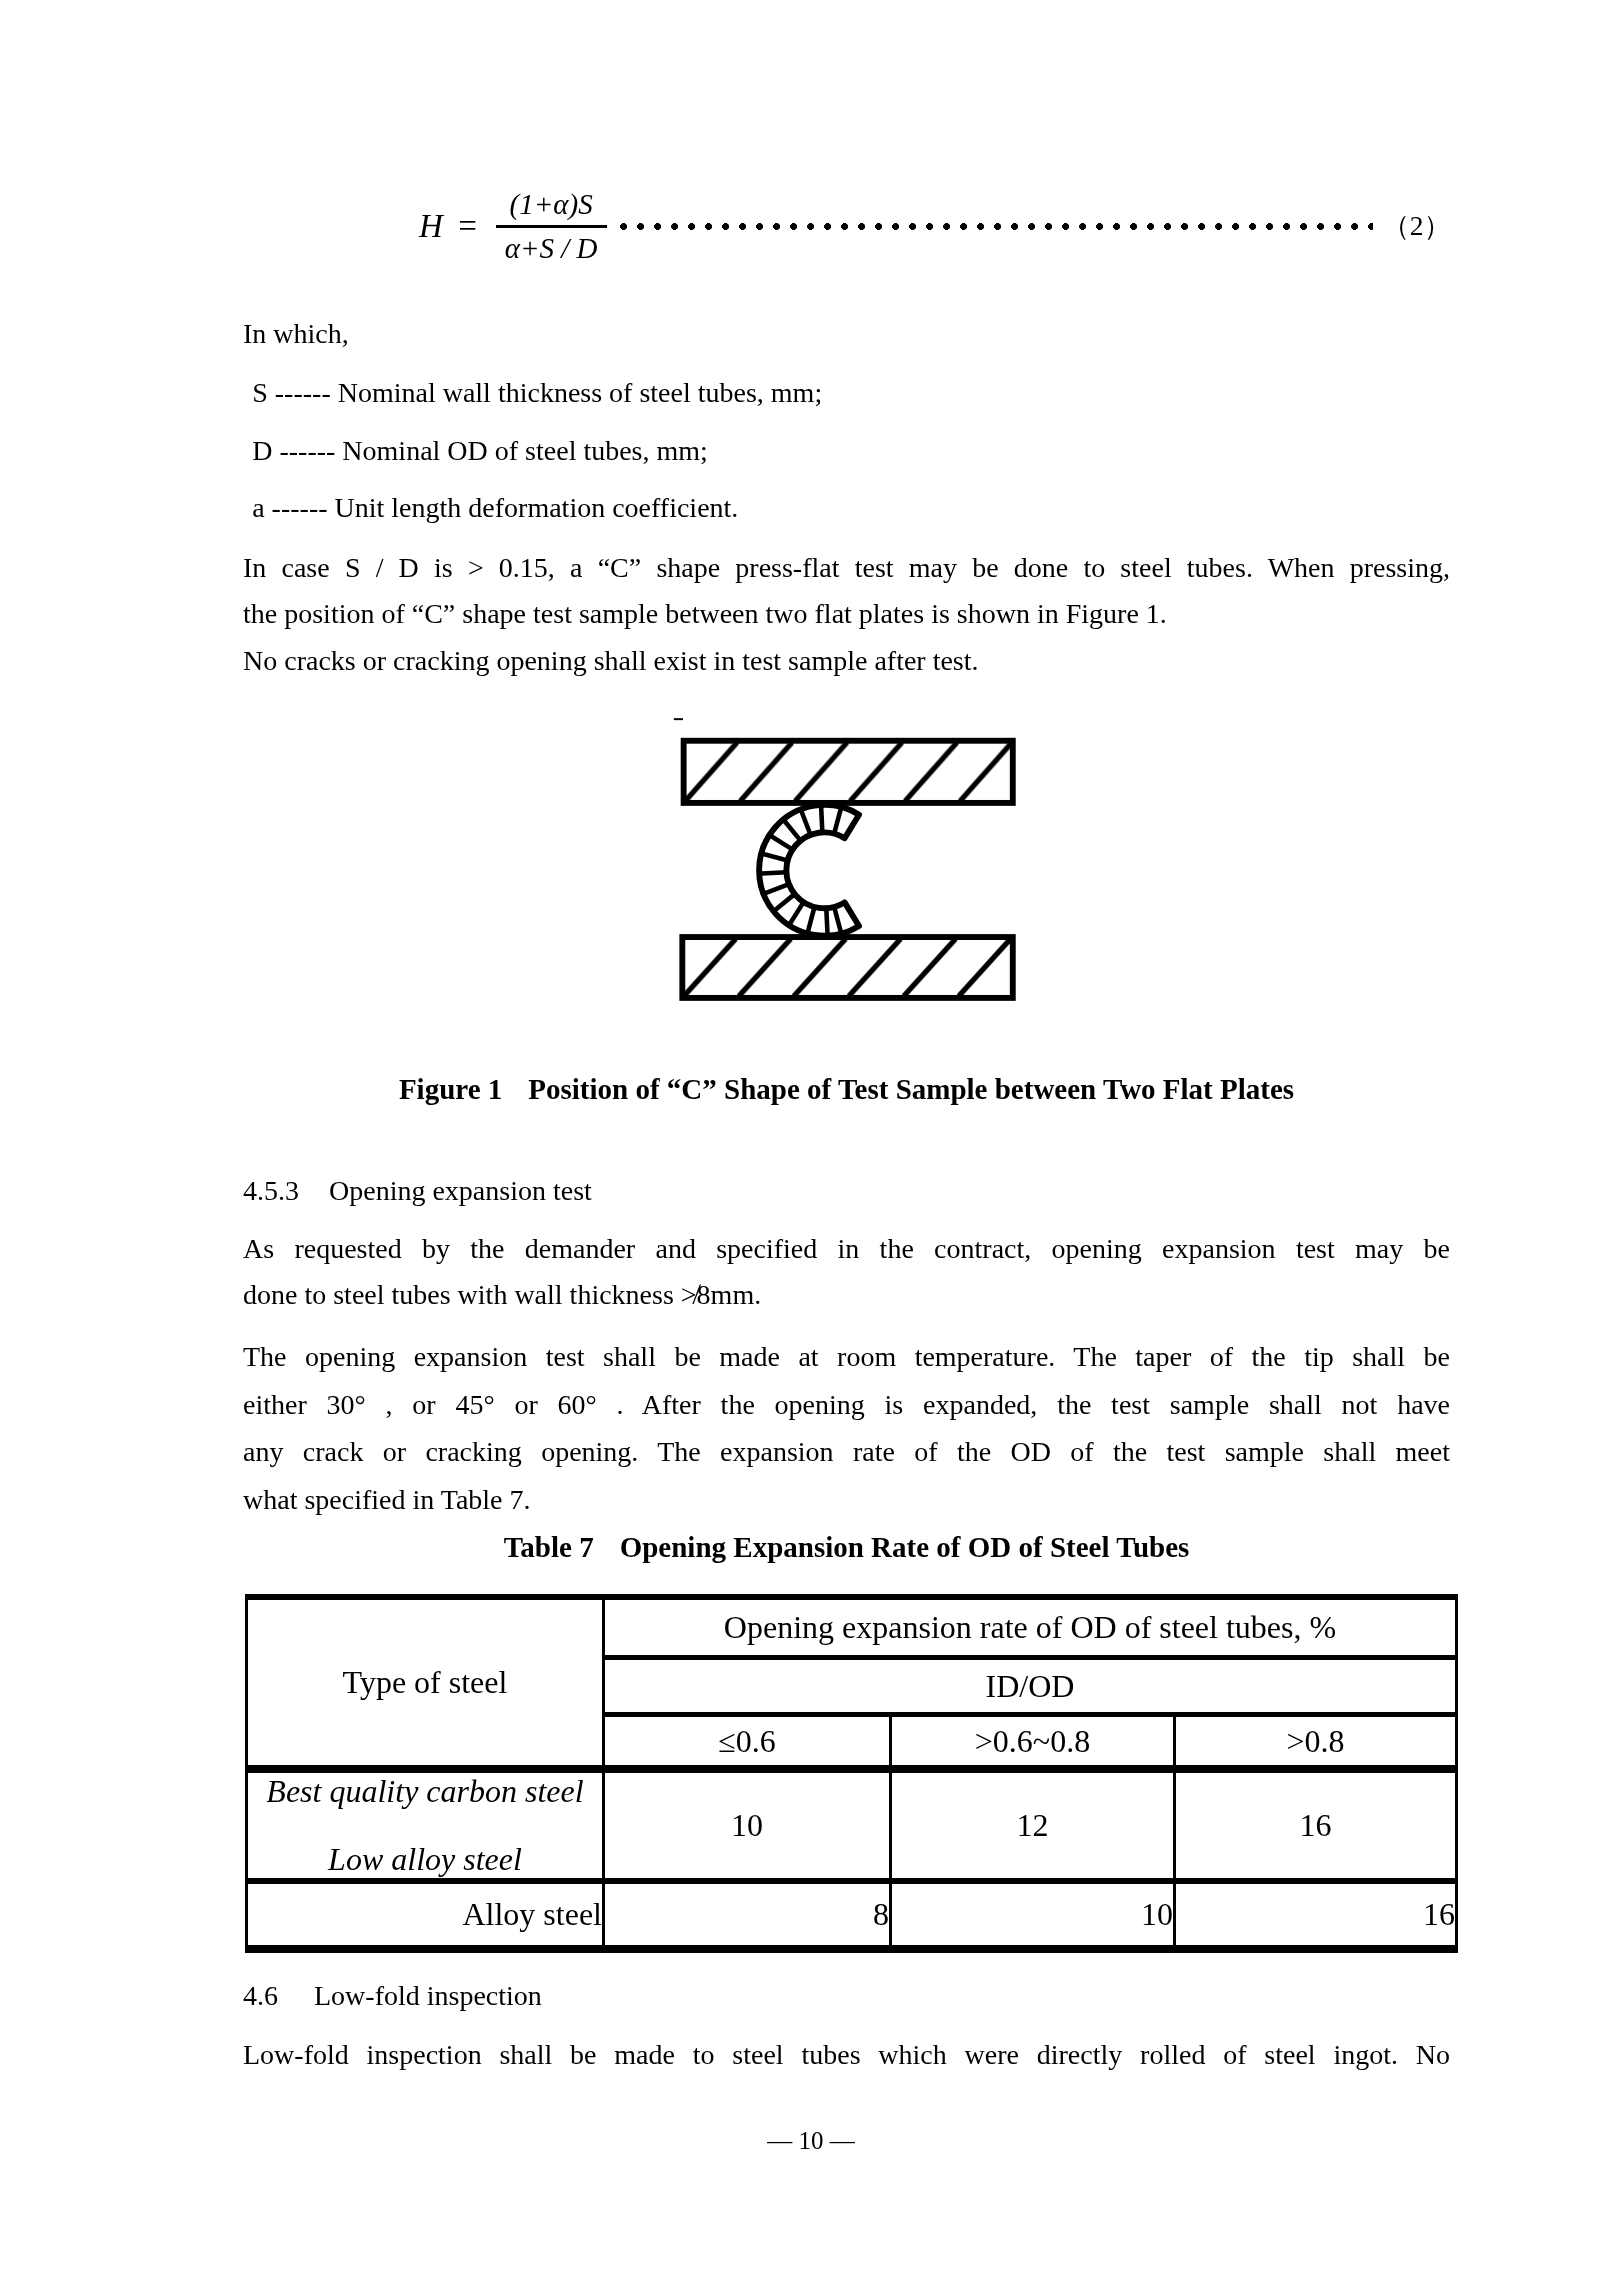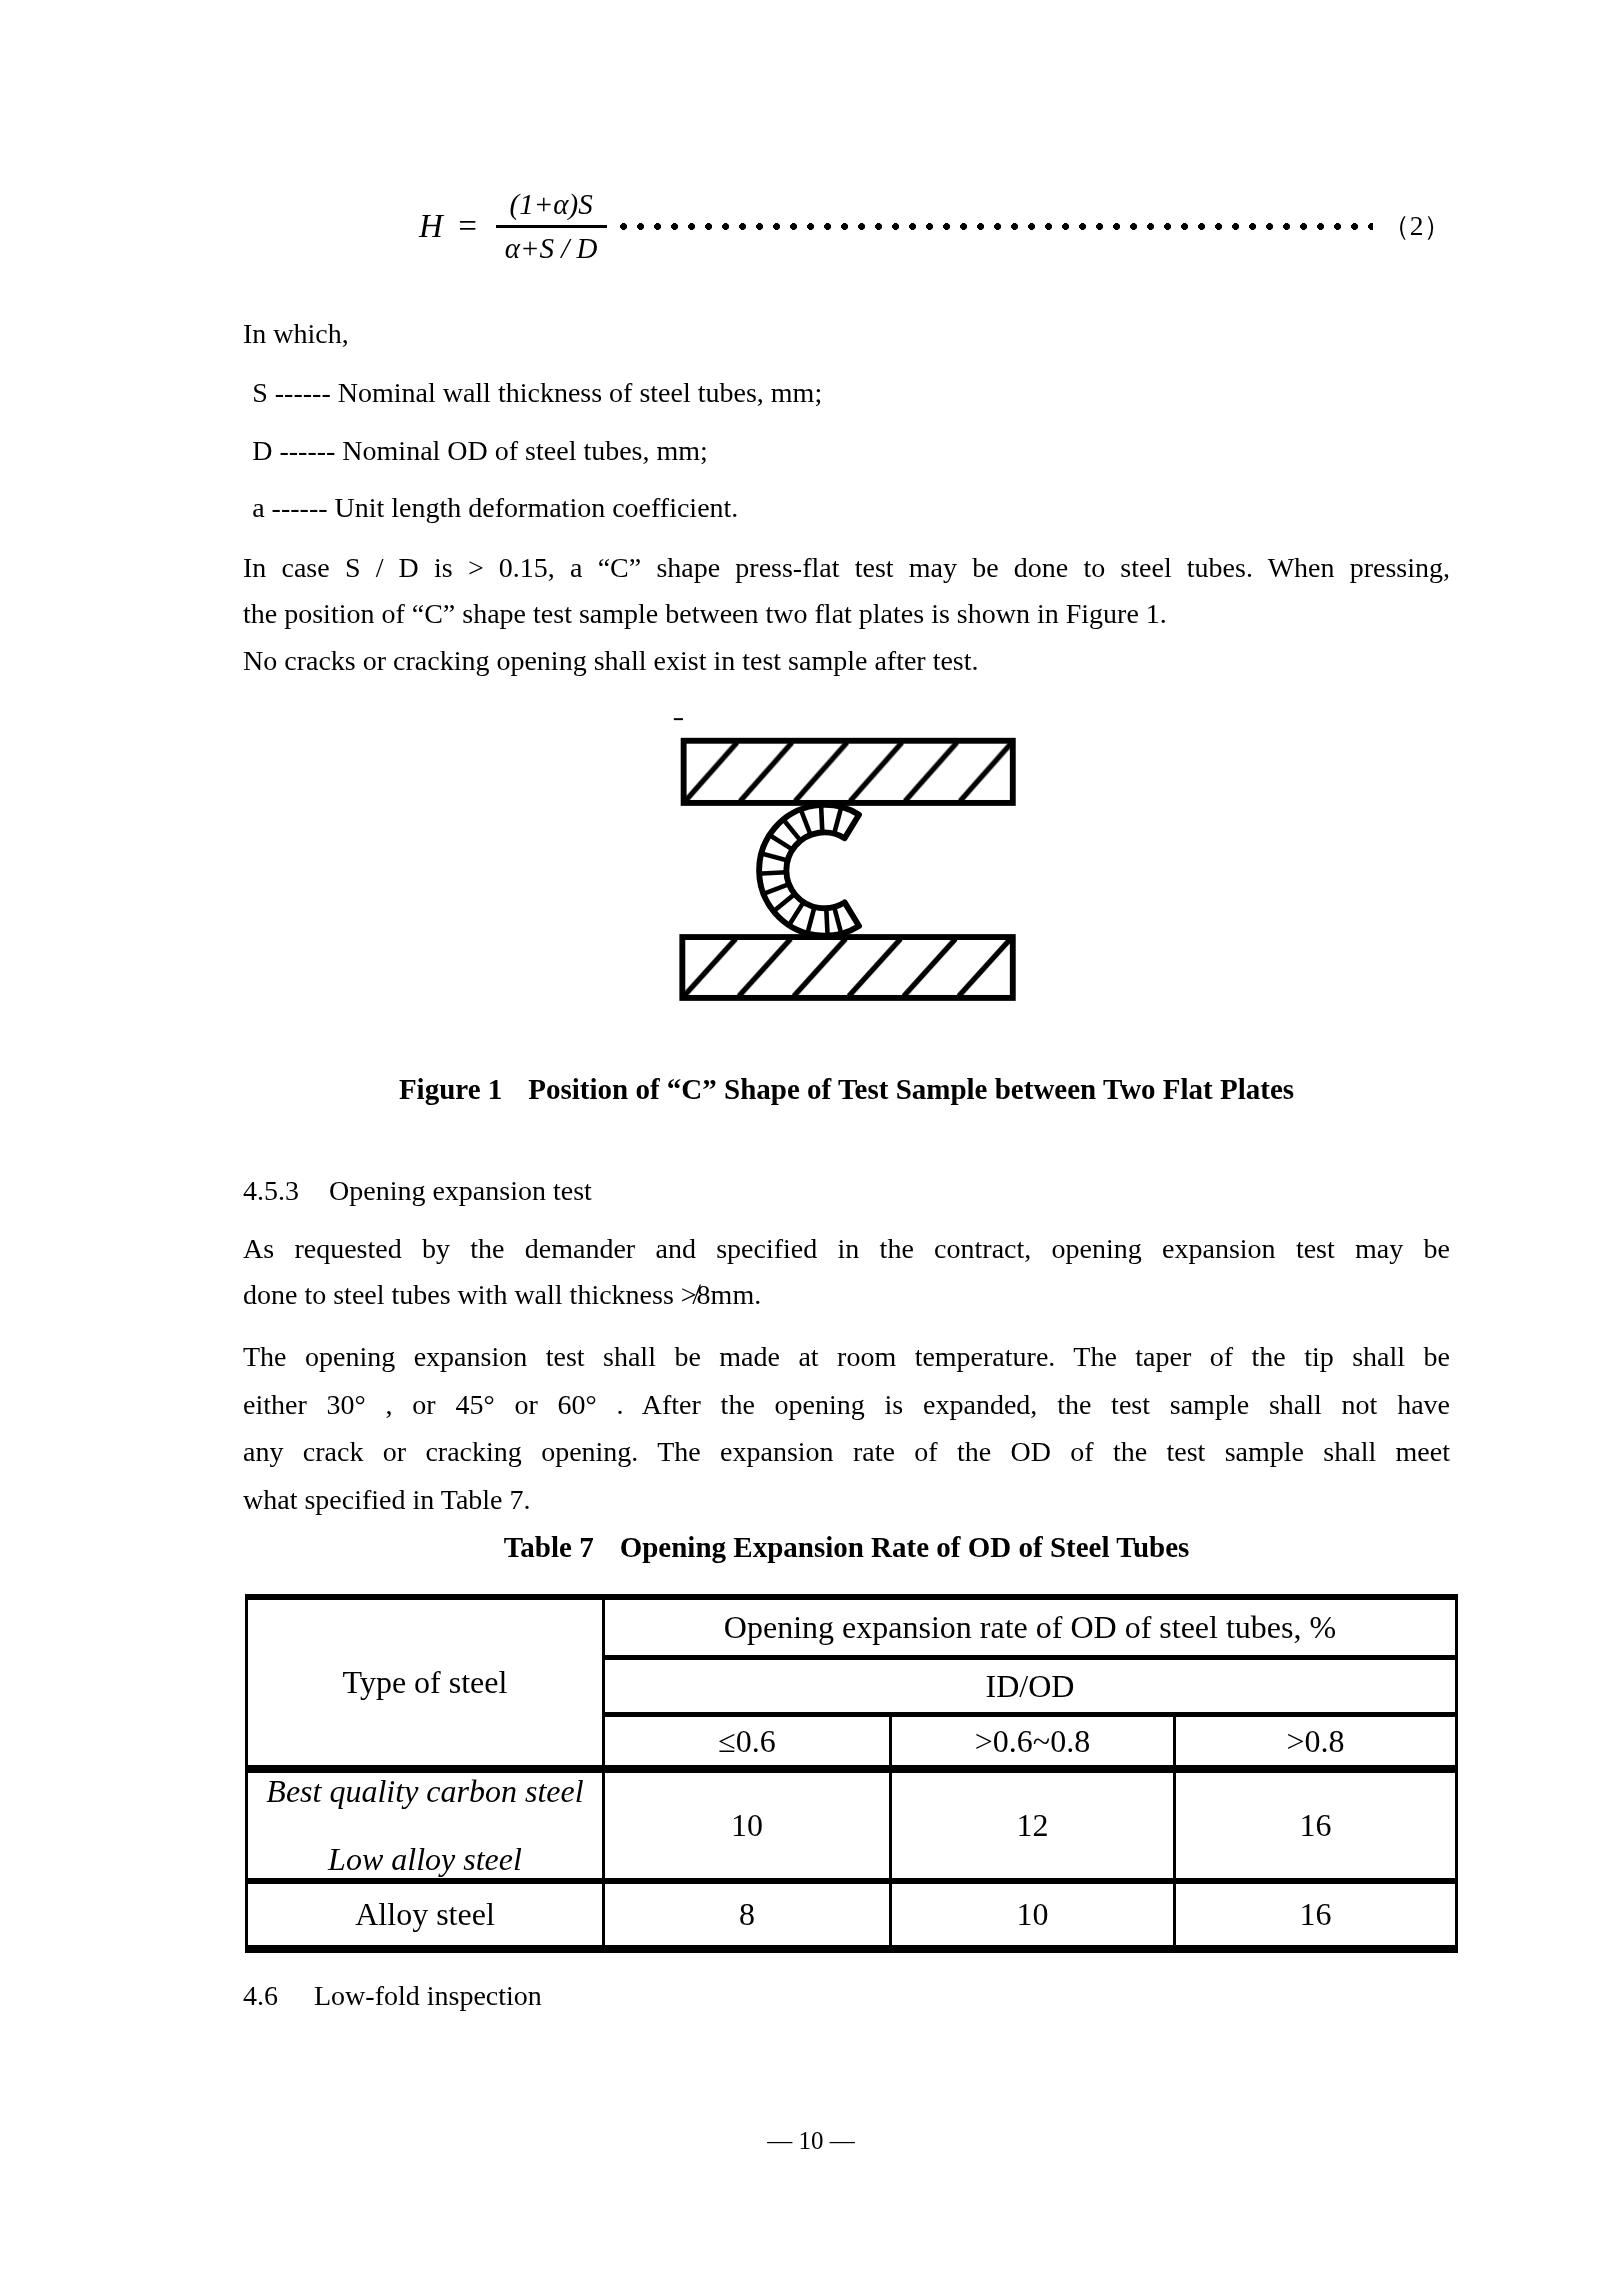--- a/index.html
+++ b/index.html
@@ -33,21 +33,21 @@
   
   table.t7{border-collapse:collapse;table-layout:fixed;width:1210px;
            border-top:6.5px solid #000;border-bottom:8.5px solid #000;
            border-left:3.3px solid #000;border-right:3.3px solid #000;}
   table.t7 td{border:3.3px solid #000;text-align:center;vertical-align:middle;
               font-size:32px;padding:0;overflow:hidden;}
   tr.r1 td{height:55px;border-bottom-width:5.2px;}
   tr.r2 td{height:52px;border-bottom-width:5.2px;}
   tr.r3 td{height:48px;border-bottom-width:8.5px;}
   tr.r4 td{height:97px;border-bottom-width:6.5px;}
-  tr.r5 td{height:61px;}
+  tr.r5 td{height:61px;text-align:right;}
   td.typehd{border-bottom-width:8.5px !important;}
   .two-line{display:flex;flex-direction:column;justify-content:flex-start;gap:31px;font-style:italic;}
   .footer{width:1622px;text-align:center;font-size:25px;}
 </style>
 </head>
 <body>
 
 <div class="page">
 
   <div class="abs formula">
@@ -156,17 +156,18 @@
         <td>10</td>
         <td>16</td>
       </tr>
     </tbody>
   </table>
 
   <div class="abs bodytext nl" style="left:243px;top:1973px;">
     <span class="hnum" style="margin-right:36px;">4.6</span><span>Low-fold inspection</span>
   </div>
 
+  <div class="abs bodytext jl" style="left:243px;top:2032px;">Low-fold inspection shall be made to steel tubes which were directly rolled of steel ingot. No</div>
 
   <div class="abs footer" style="left:0;top:2127px;">— 10 —</div>
 
 </div>
 
 
 </body></html>

